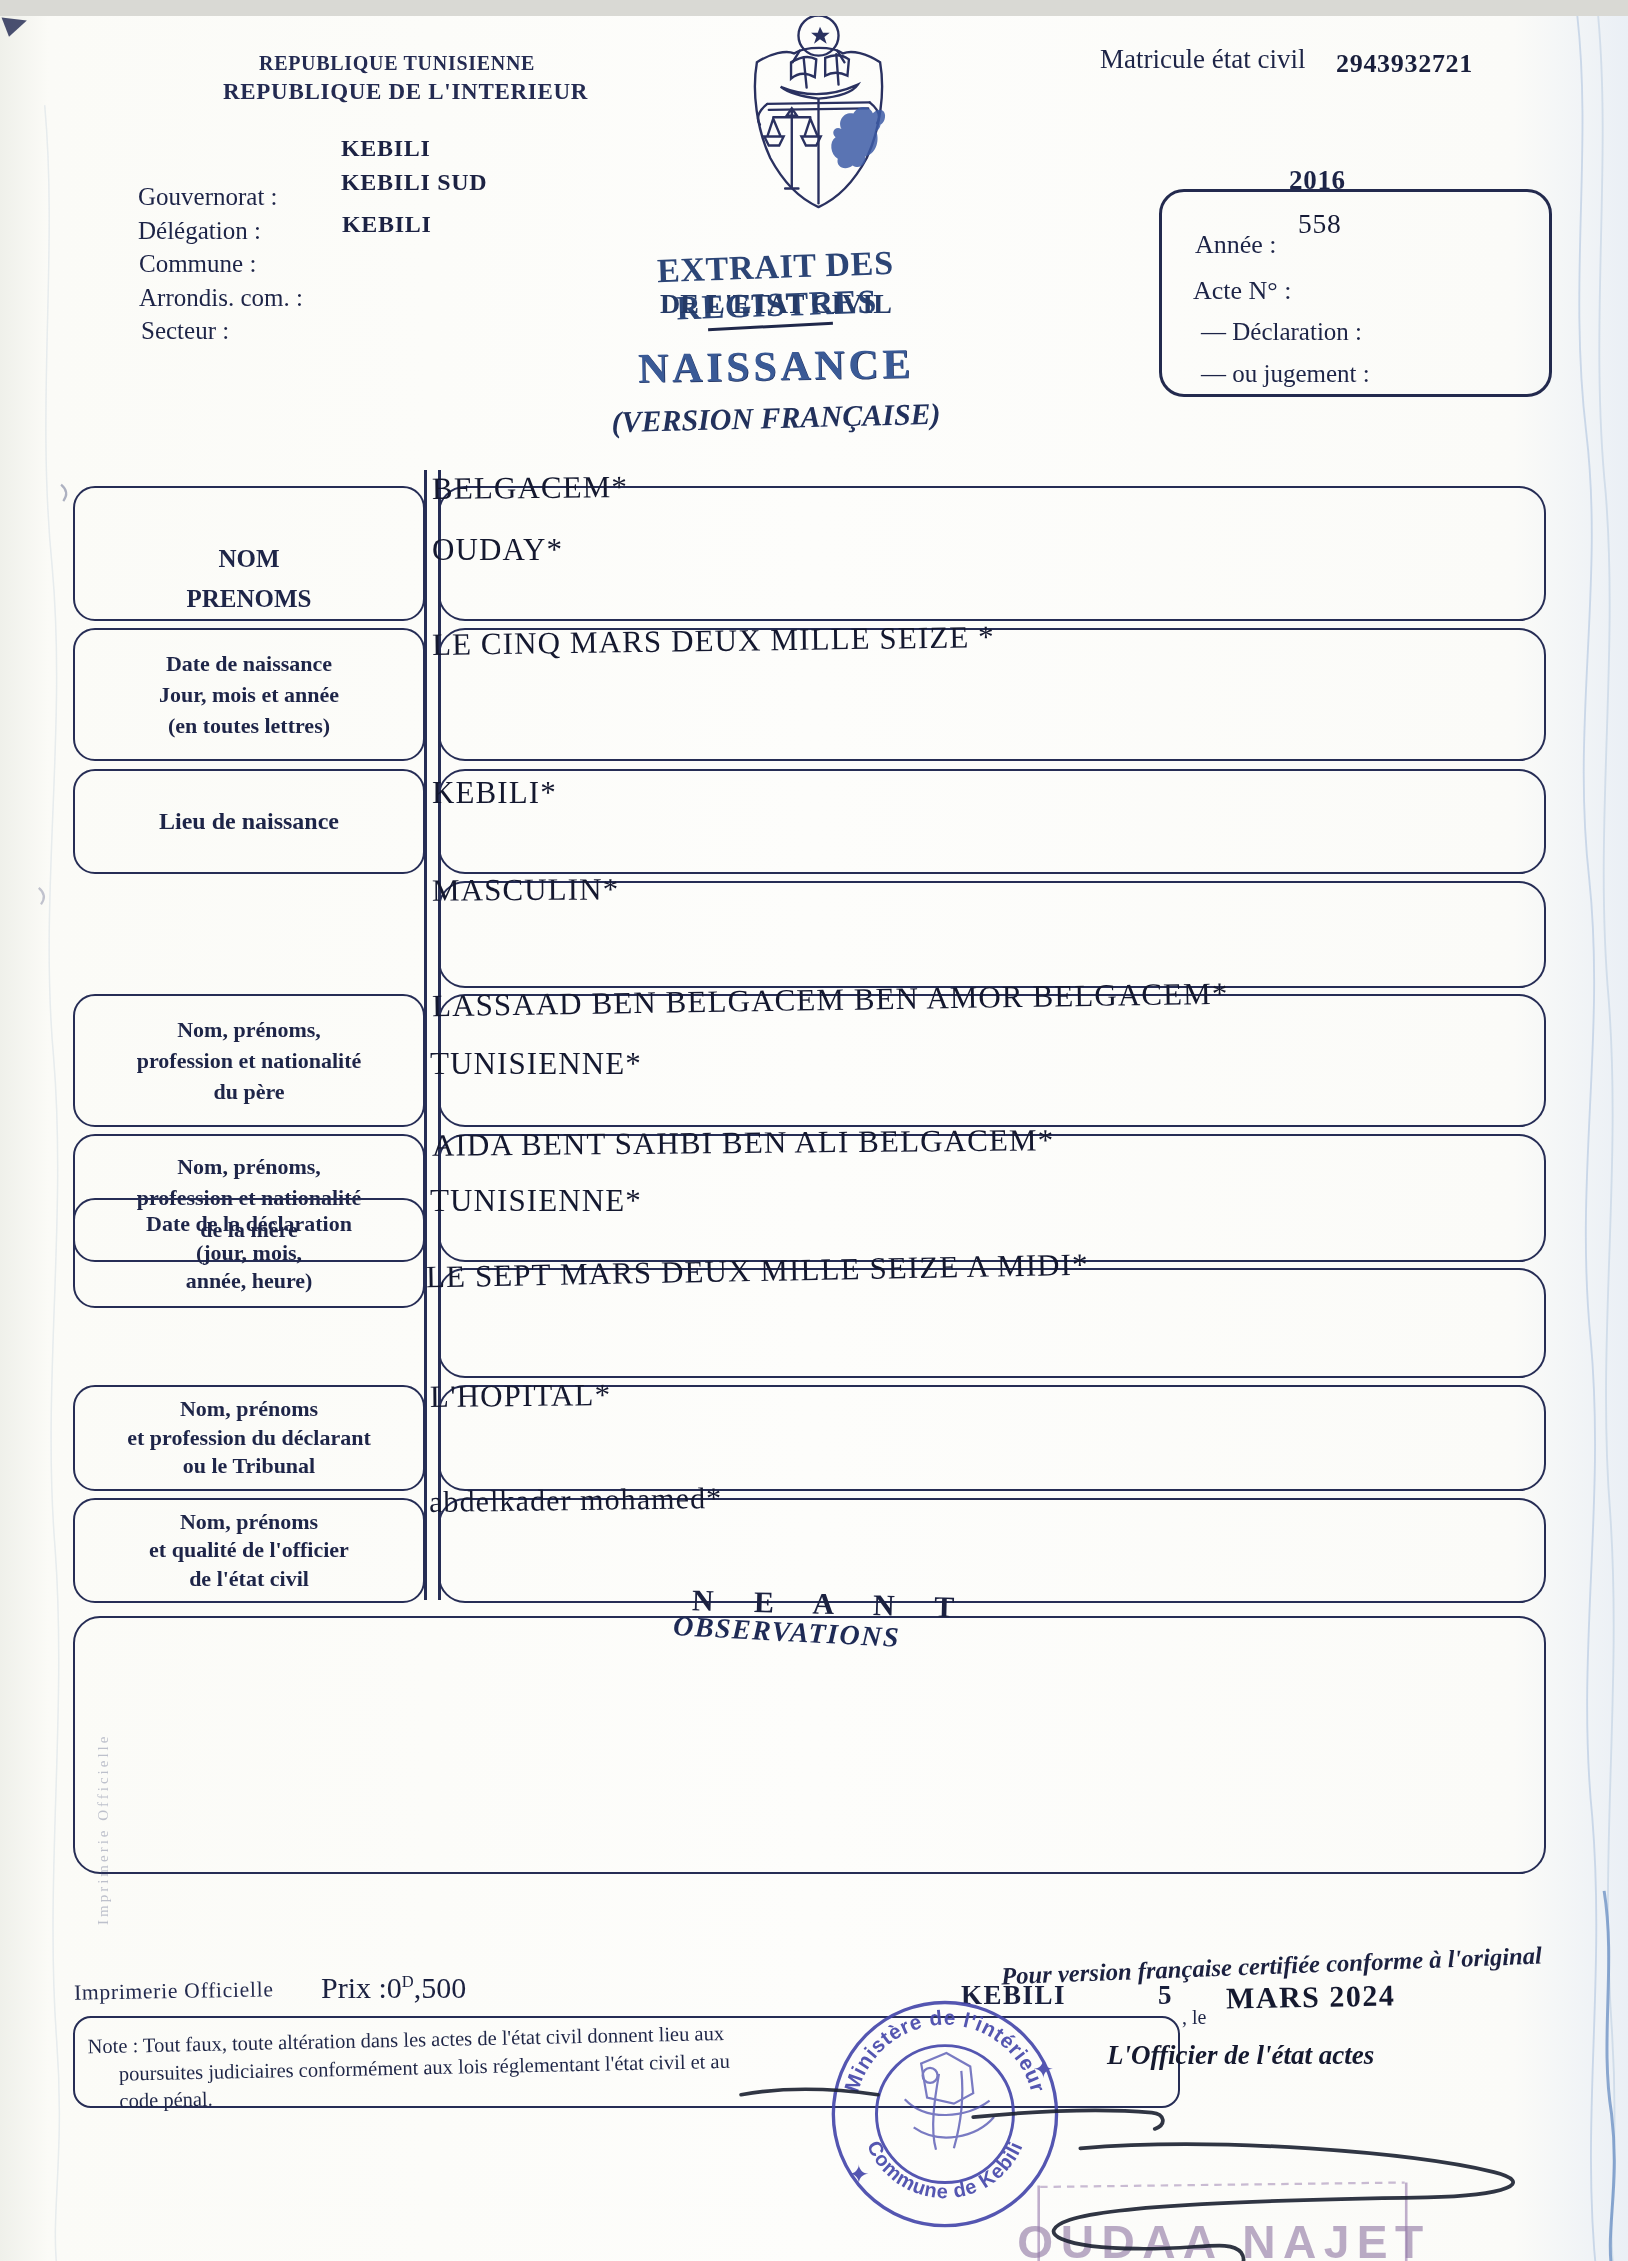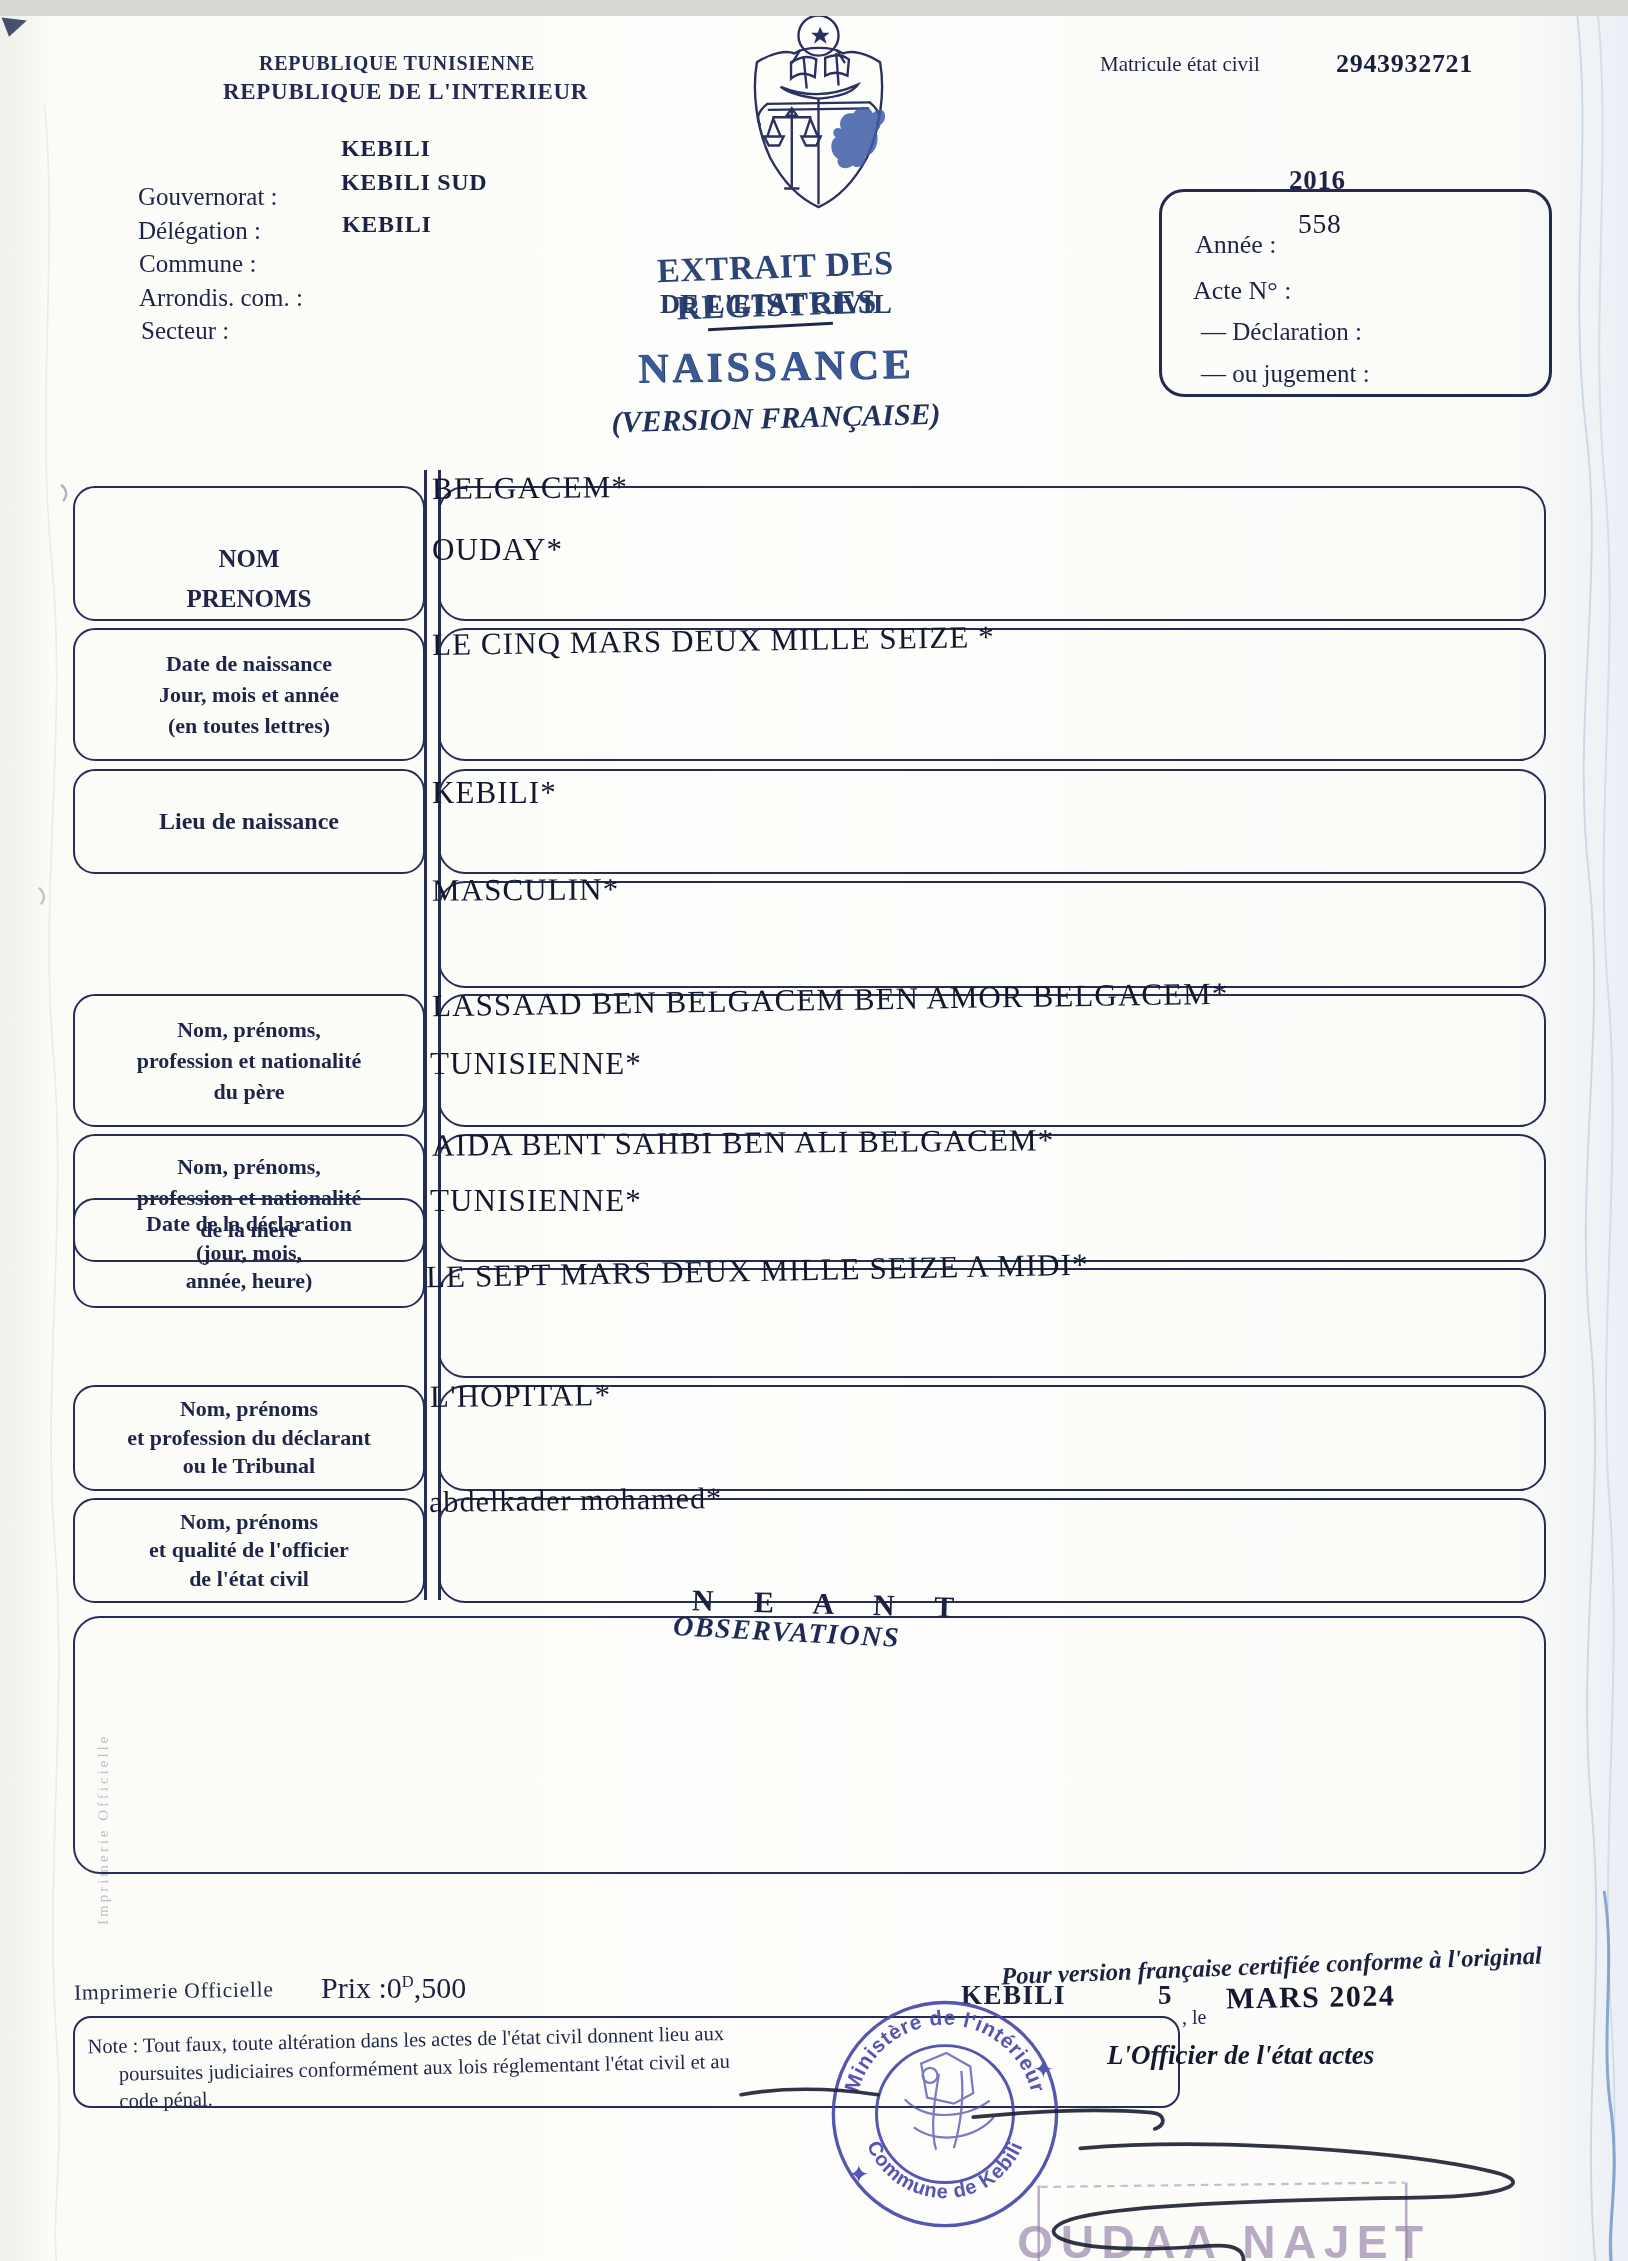--- a/index.html
+++ b/index.html
@@ -65,21 +65,21 @@
     </g>
     <path d="M 126 152 C 120 140 130 128 142 131 C 149 118 166 120 169 133 C 180 137 182 149 173 155 C 178 170 171 186 158 189 C 161 199 150 207 141 201 C 131 209 118 203 121 192 C 111 186 109 169 118 163 C 111 157 117 147 126 152 Z M 166 133 C 176 120 188 126 184 139 C 182 146 175 148 170 151" fill="#3d5ca6" opacity="0.85"></path>
   </svg>
 
   <div class="abs" style="left:573px;top:232px;width:406px;text-align:center;font-size:34px;font-weight:700;color:#2c4576;letter-spacing:0.7px;transform:rotate(-2deg);">EXTRAIT DES REGISTRES</div>
   <div class="abs" style="left:573px;top:272px;width:406px;text-align:center;font-size:28px;font-weight:700;color:#253a66;">DE L'ETAT CIVIL</div>
   <div class="abs" style="left:708px;top:309px;width:125px;height:3px;background:#20284a;transform:rotate(-3deg);"></div>
   <div class="abs" style="left:573px;top:326px;width:406px;text-align:center;font-size:42px;font-weight:700;color:#3a5a96;letter-spacing:3.7px;transform:rotate(-1deg);text-shadow:0.7px 0.7px 0 #22315c;">NAISSANCE</div>
   <div class="abs" style="left:573px;top:385px;width:406px;text-align:center;font-size:30px;font-weight:700;font-style:italic;color:#22315c;transform:rotate(-1.5deg);">(VERSION FRANÇAISE)</div>
 
-  <div class="abs" style="left:1100px;top:36px;font-size:21px;color:#1d2447;">Matricule état civil</div>
+  <div class="abs" style="left:1100px;top:28px;font-size:27px;color:#1d2447;">Matricule état civil</div>
   <div class="abs" style="left:1336px;top:33px;font-size:26px;font-weight:700;color:#191f3c;letter-spacing:0.7px;">2943932721</div>
 
   <div class="abs" style="left:1289px;top:149px;font-size:27px;font-weight:700;color:#1d2447;letter-spacing:0.7px;">2016</div>
 
   <div class="abs" style="left:1159px;top:173px;width:387px;height:202px;border:3px solid #232a4e;border-radius:25px;"></div>
   <div class="abs" style="left:1195px;top:214px;font-size:26px;color:#1d2447;">Année :</div>
   <div class="abs" style="left:1298px;top:192px;font-size:27.5px;color:#161b36;letter-spacing:0.7px;">558</div>
   <div class="abs" style="left:1193px;top:260px;font-size:26px;color:#1d2447;">Acte N° :</div>
   <div class="abs" style="left:1201px;top:302px;font-size:25px;color:#1d2447;">— Déclaration :</div>
   <div class="abs" style="left:1201px;top:344px;font-size:25px;color:#1d2447;">— ou jugement :</div>

